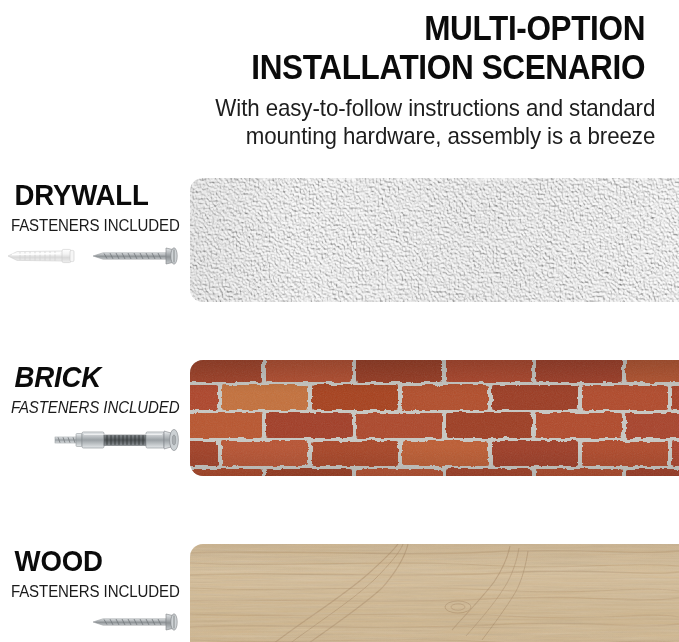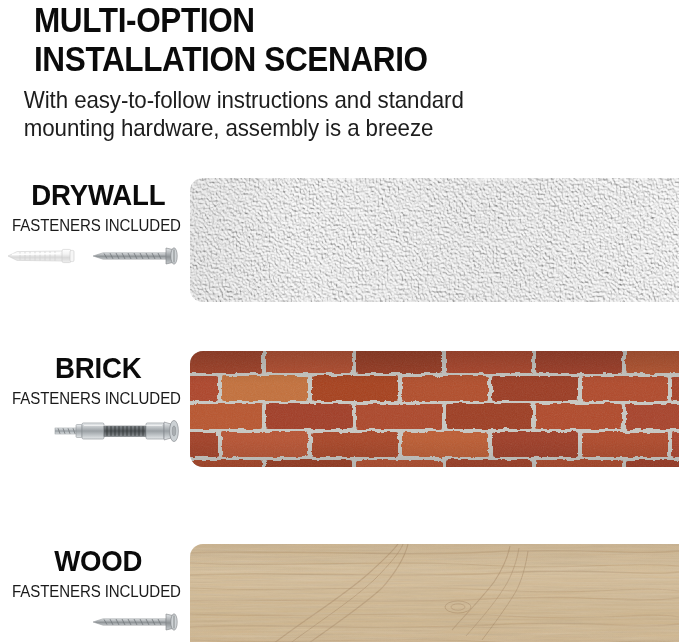--- a/index.html
+++ b/index.html
@@ -12,22 +12,22 @@
     height: 642px;
     position: relative;
     overflow: hidden;
     font-family: "Liberation Sans", sans-serif;
     -webkit-font-smoothing: antialiased;
   }
 
   
   .header {
     width: 679px;
-    padding-top: 0;
-    text-align: left;
+    padding-top: 8px;
+    text-align: right;
   }
   .title-line {
     display: block;
     font-family: "Liberation Sans", sans-serif;
     font-weight: 700;
     color: #0b0b0b;
     letter-spacing: -0.4px;
     transform: scaleX(0.9);
     transform-origin: center;
   }
@@ -52,29 +52,29 @@
   }
   .subtitle-line-1 { margin-top: 7px; }
 
   
   .row {
     position: absolute;
     left: 0;
     width: 679px;
   }
   #row-drywall { top: 178px;  height: 124px; }
-  #row-brick   { top: 351px;  height: 118px; }
+  #row-brick   { top: 360px;  height: 118px; font-style: italic; }
   #row-wood    { top: 544px;  height: 112px; }
 
   .row-left {
     position: absolute;
     left: 0;
     top: 0;
     width: 182px;
-    text-align: center;
+    text-align: left;
   }
   .material-name {
     display: block;
     font-family: "Liberation Sans", sans-serif;
     font-weight: 700;
     font-size: 30px;
     line-height: 34px;
     color: #0b0b0b;
     letter-spacing: -0.2px;
     transform: scaleX(0.92);

